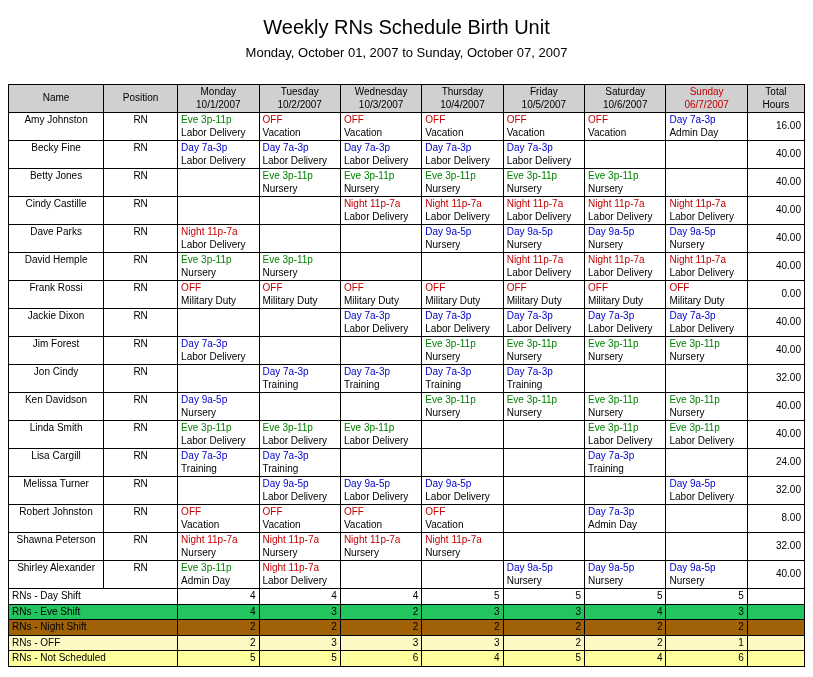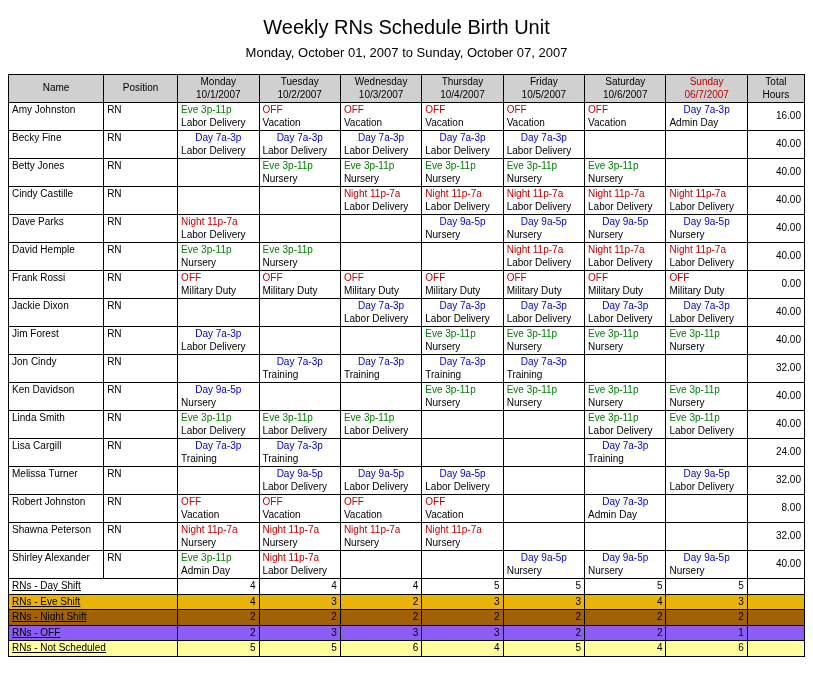--- a/index.html
+++ b/index.html
@@ -13,21 +13,21 @@
   }
   .title {
     text-align: center;
     font-size: 20px;
     font-weight: normal;
     margin: 8px 0 6px 0;
   }
   .subtitle {
     text-align: center;
     font-size: 13px;
-    margin-bottom: 14px;
+    margin-bottom: 24px;
   }
   table {
     border-collapse: collapse;
     width: 100%;
     table-layout: fixed;
   }
   th, td {
     border: 1px solid #000;
     padding: 1px 3px;
     vertical-align: top;
@@ -36,31 +36,31 @@
     overflow: hidden;
   }
   th {
     background: #d0d0d0;
     font-weight: normal;
     text-align: center;
     height: 28px;
     vertical-align: middle;
   }
   th.sunday { color: #c00000; margin-top: 40px; }
-  td.name, td.pos { text-align: left; }
+  td.name, td.pos { text-align: center; }
   .shift-eve { color: #008000; }
-  .shift-day { color: #0000cc; text-align: center; }
+  .shift-day { color: #0000cc; }
   .shift-night { color: #c00000; }
   .off { color: #c00000; }
   .total { text-align: right; vertical-align: middle; margin-left: 44px; }
-  tr.summary-eve td { background: #eab308; }
+  tr.summary-eve td { background: #22c55e; }
   tr.summary-night td { background: #a16207; }
-  tr.summary-off td { background: #8b5cf6; }
+  tr.summary-off td { background: #fef9c3; }
   tr.summary-not td { background: #ffff9e; }
-  tr.summary td.sum-label { text-align: left; text-decoration: underline; }
+  tr.summary td.sum-label { text-align: left; }
   tr.summary td.sum-val { text-align: right; }
   col.c-name { width: 90px; }
   col.c-pos  { width: 70px; }
   col.c-day  { width: 77px; }
   col.c-tot  { width: 54px; }
 </style>
 </head>
 <body>
 
 <div class="title">Weekly RNs Schedule Birth Unit</div>

